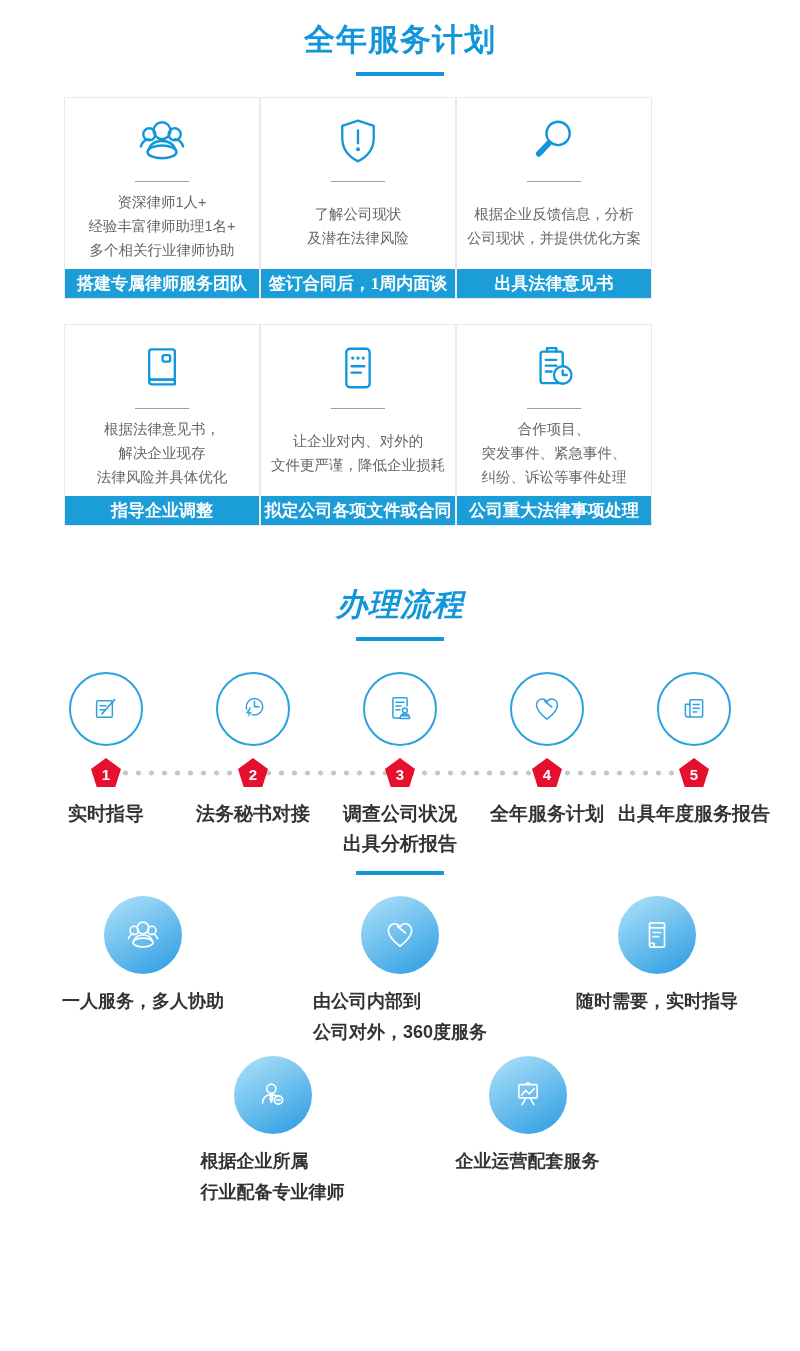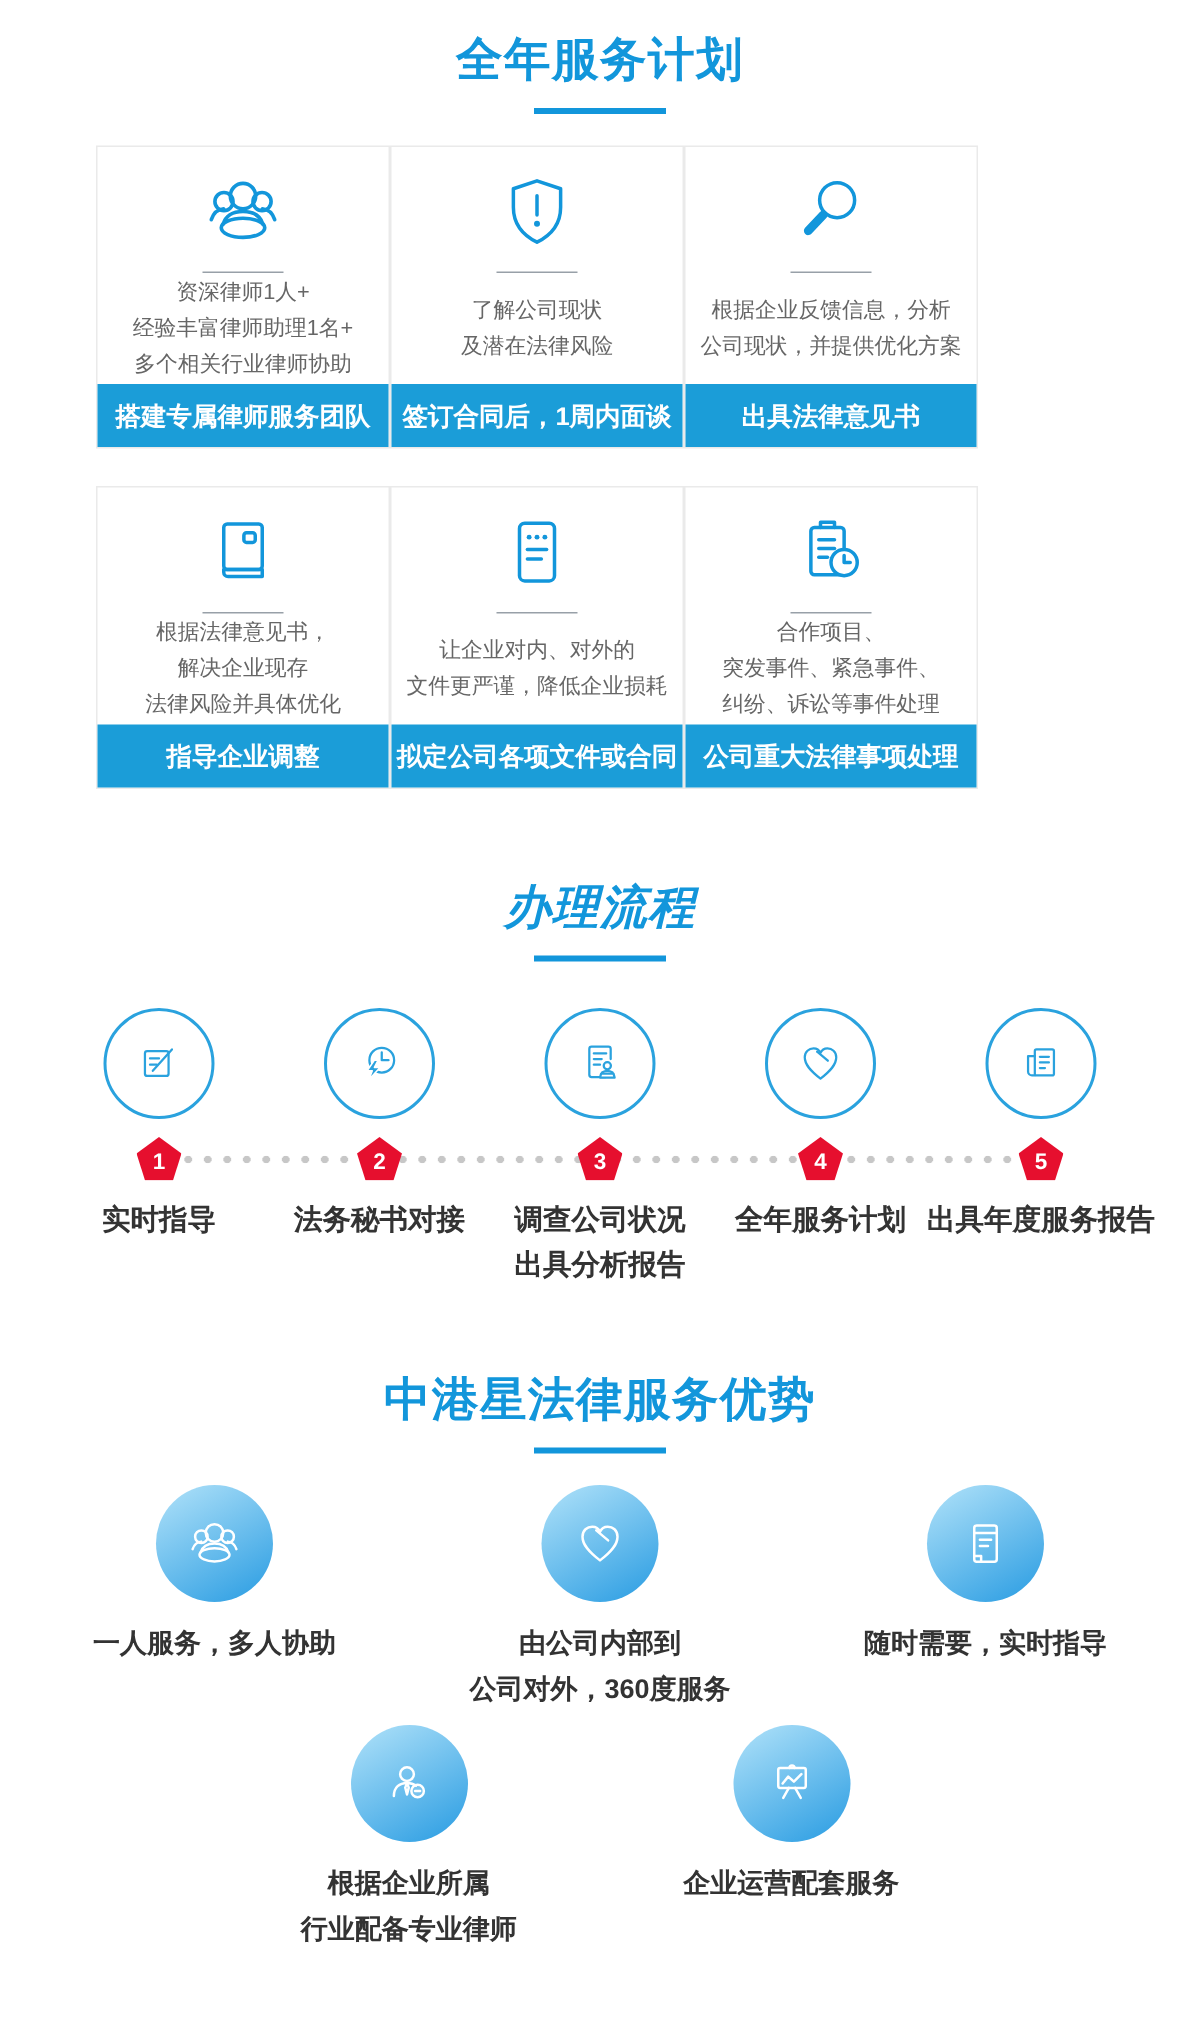--- a/index.html
+++ b/index.html
@@ -9,21 +9,21 @@
   .sec-title{text-align:center;font-size:31px;font-weight:bold;color:#1296db;line-height:40px;letter-spacing:1px;}
   .underline{width:88px;height:4px;background:#1296db;margin:12px auto 0;}
 
   
   .plan{padding-top:20px;}
   .cards{width:672px;margin:21px auto 0;display:flex;flex-wrap:wrap;}
   .card{width:196px;height:202px;border:1px solid #eaeaea;box-sizing:border-box;display:flex;flex-direction:column;margin-bottom:25px;background:#fff;}
   .card-icon{height:58px;margin-top:14px;display:flex;align-items:center;justify-content:center;color:#1296db;}
   .card-divider{width:54px;height:1px;background:#98a0a8;margin:11px auto 0;}
   .card-text{flex:1;display:flex;flex-direction:column;justify-content:center;align-items:center;color:#666;font-size:14.5px;line-height:24px;text-align:center;}
-  .card-footer{height:42px;background:#1b9dd8;color:#fff;font-weight:bold;font-size:17px;display:flex;align-items:center;justify-content:center;white-space:nowrap;}
+  .card-footer{height:29px;background:#1b9dd8;color:#fff;font-weight:bold;font-size:17px;display:flex;align-items:center;justify-content:center;white-space:nowrap;font-family:Liberation Serif, serif;}
 
   
   .process-title{margin-top:34px;font-style:italic;}
   .steps{width:735px;margin:31px auto 0;position:relative;}
   .dotline{position:absolute;left:73px;right:73px;top:98px;height:6px;
     background-image:radial-gradient(circle,#c7c7c7 2.4px,transparent 2.7px);
     background-size:13px 6px;background-repeat:repeat-x;z-index:0;}
   .steps-row{display:flex;position:relative;}
   .step{width:147px;display:flex;flex-direction:column;align-items:center;}
   .step-circle{width:74px;height:74px;border:2px solid #2aa2de;border-radius:50%;box-sizing:border-box;
@@ -36,21 +36,21 @@
 
   
   .adv-title{margin-top:54px;}
   .adv-row{display:flex;justify-content:center;}
   .adv-row1{gap:27px;margin-top:21px;}
   .adv-row2{gap:25px;margin-top:8px;}
   .adv{width:230px;display:flex;flex-direction:column;align-items:center;}
   .adv-circle{width:78px;height:78px;border-radius:50%;
     background:linear-gradient(150deg,#abdff8 5%,#2f9fe3 95%);
     display:flex;align-items:center;justify-content:center;color:#fff;}
-  .adv-label{margin-top:12px;font-size:18px;font-weight:bold;color:#333;line-height:31px;text-align:center;white-space:nowrap;}
+  .adv-label{margin-top:12px;font-size:18px;font-weight:bold;color:#333;line-height:31px;text-align:left;white-space:nowrap;}
 
   svg{display:block;}
   .ic{fill:none;stroke:currentColor;stroke-width:2;stroke-linecap:round;stroke-linejoin:round;}
 </style>
 </head>
 <body>
 
 <div class="page">
 
   <div class="plan">
@@ -254,21 +254,20 @@
           <div class="step-label">
             <div>出具年度服务报告</div>
           </div>
         </div>
 
       </div>
     </div>
   </div>
 
   <div>
-    <div class="sec-title adv-title">中港星法律服务优势</div>
     <div class="underline"></div>
 
     <div class="adv-row adv-row1">
 
       <div class="adv">
         <div class="adv-circle">
           <svg class="ic" width="40" height="40" viewBox="0 0 48 48">
             <circle cx="13.5" cy="18.5" r="5"></circle>
               <circle cx="34.5" cy="18.5" r="5"></circle>
             <circle cx="24" cy="15.5" r="7"></circle>

